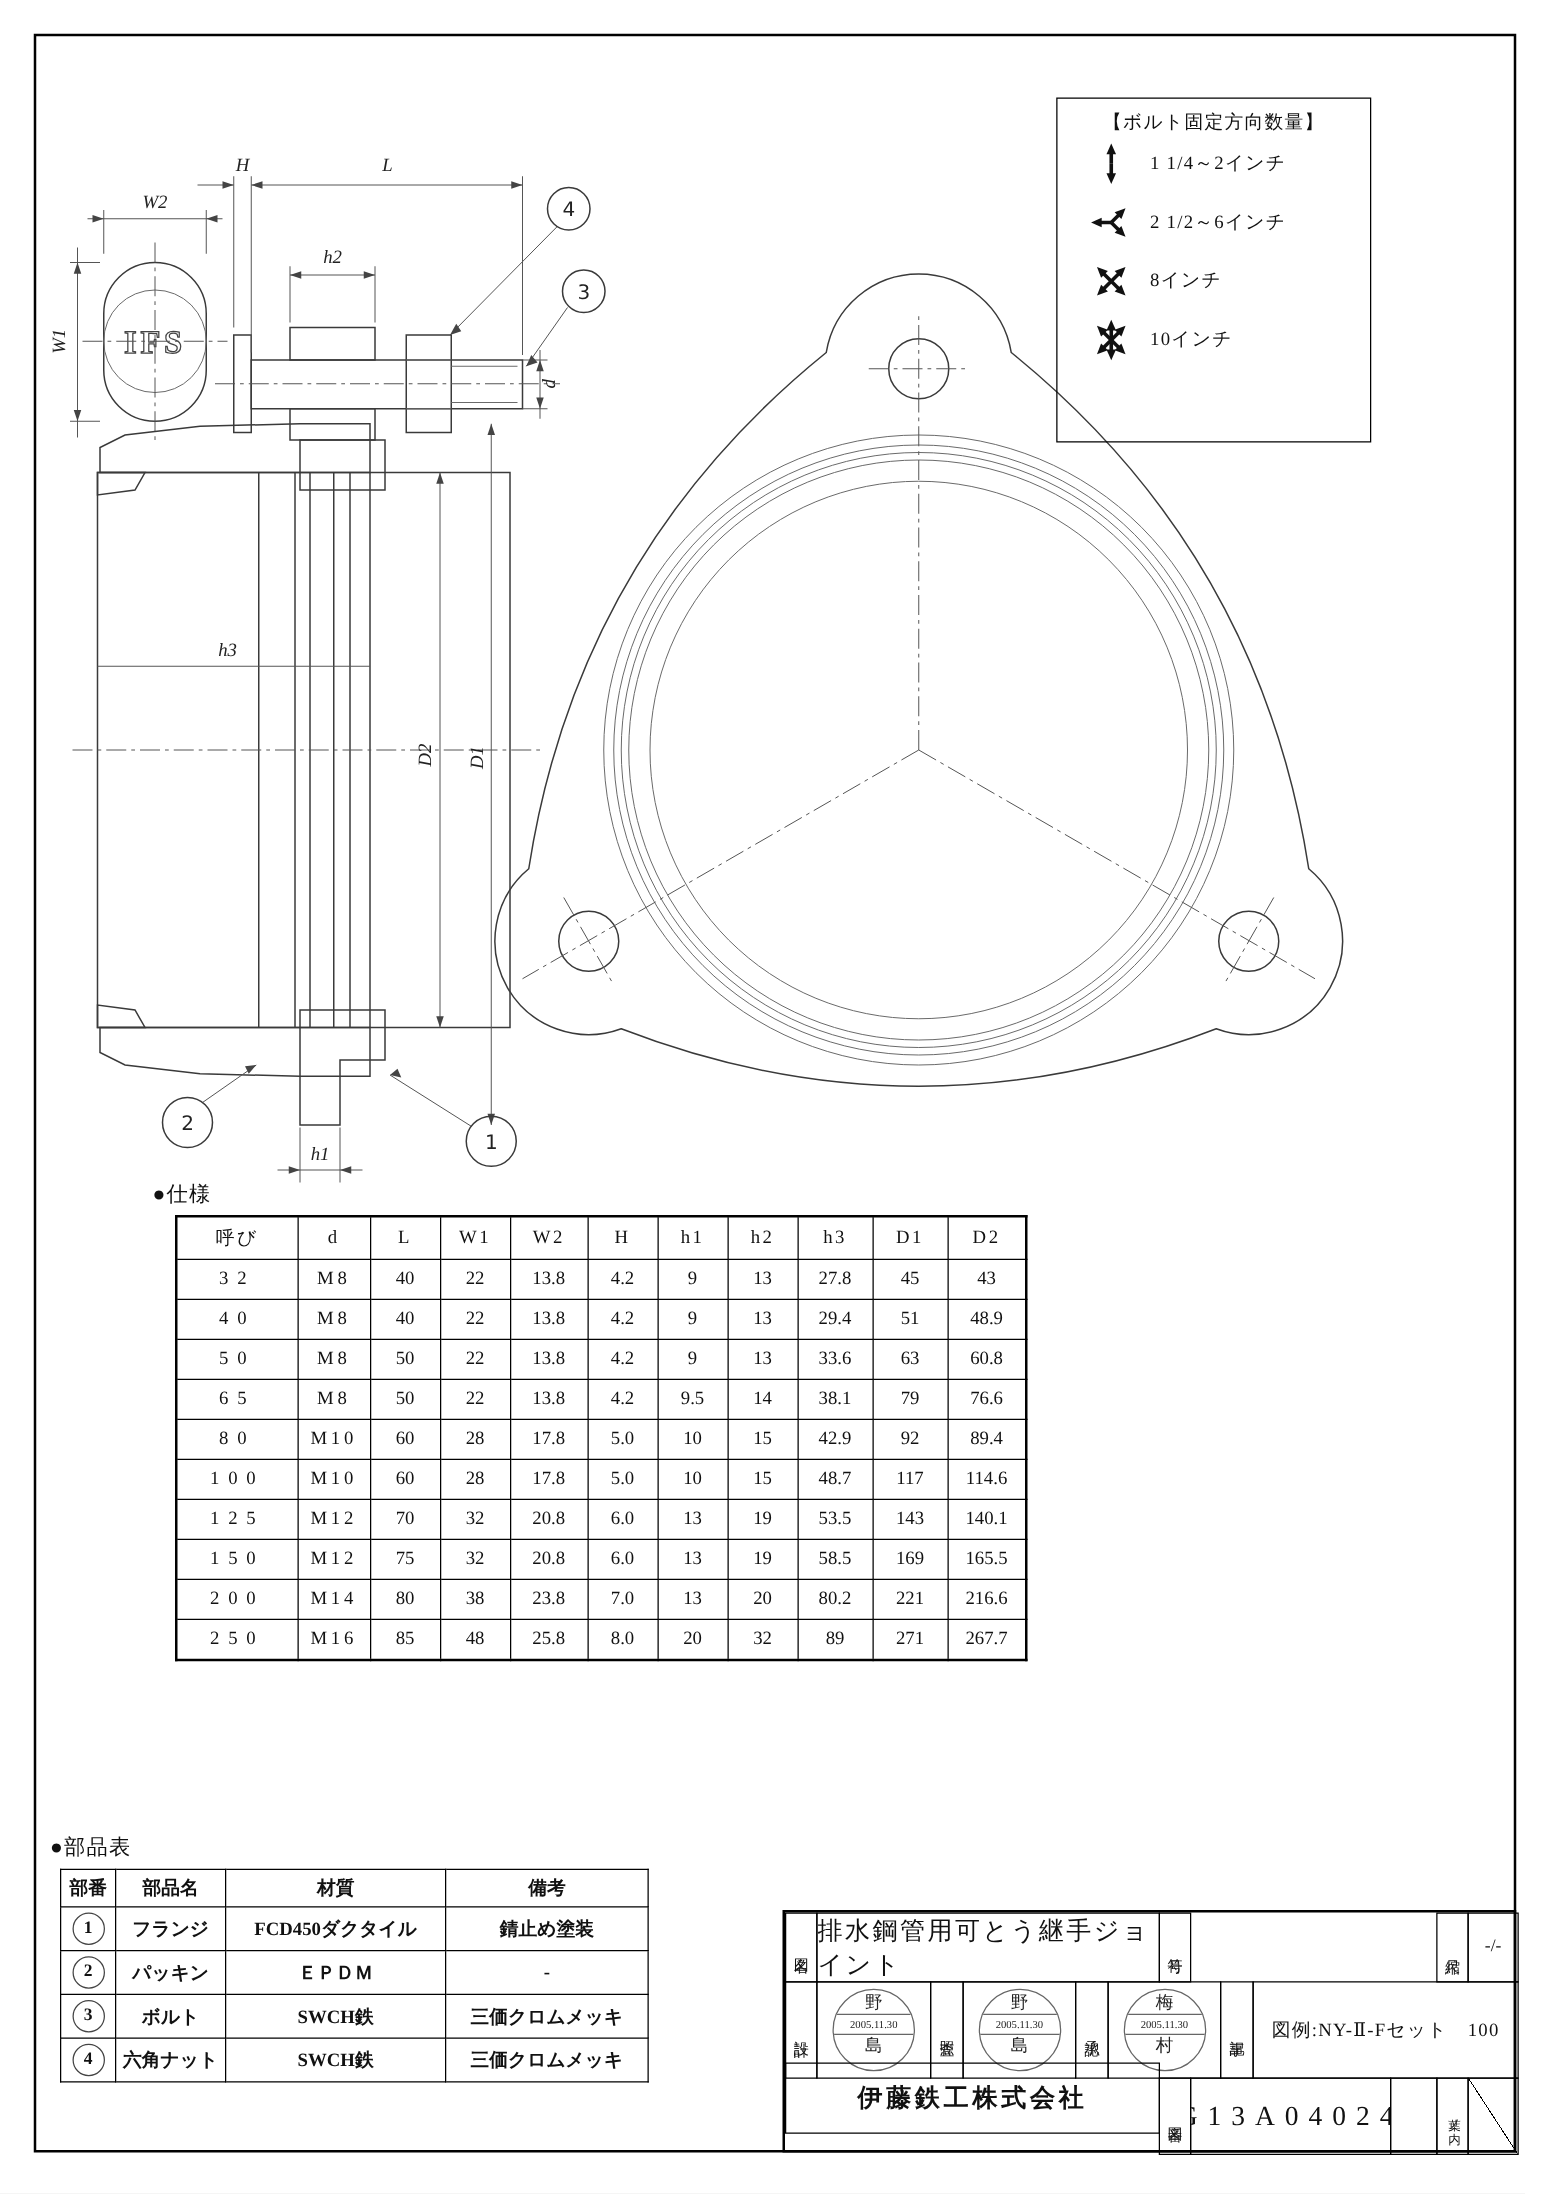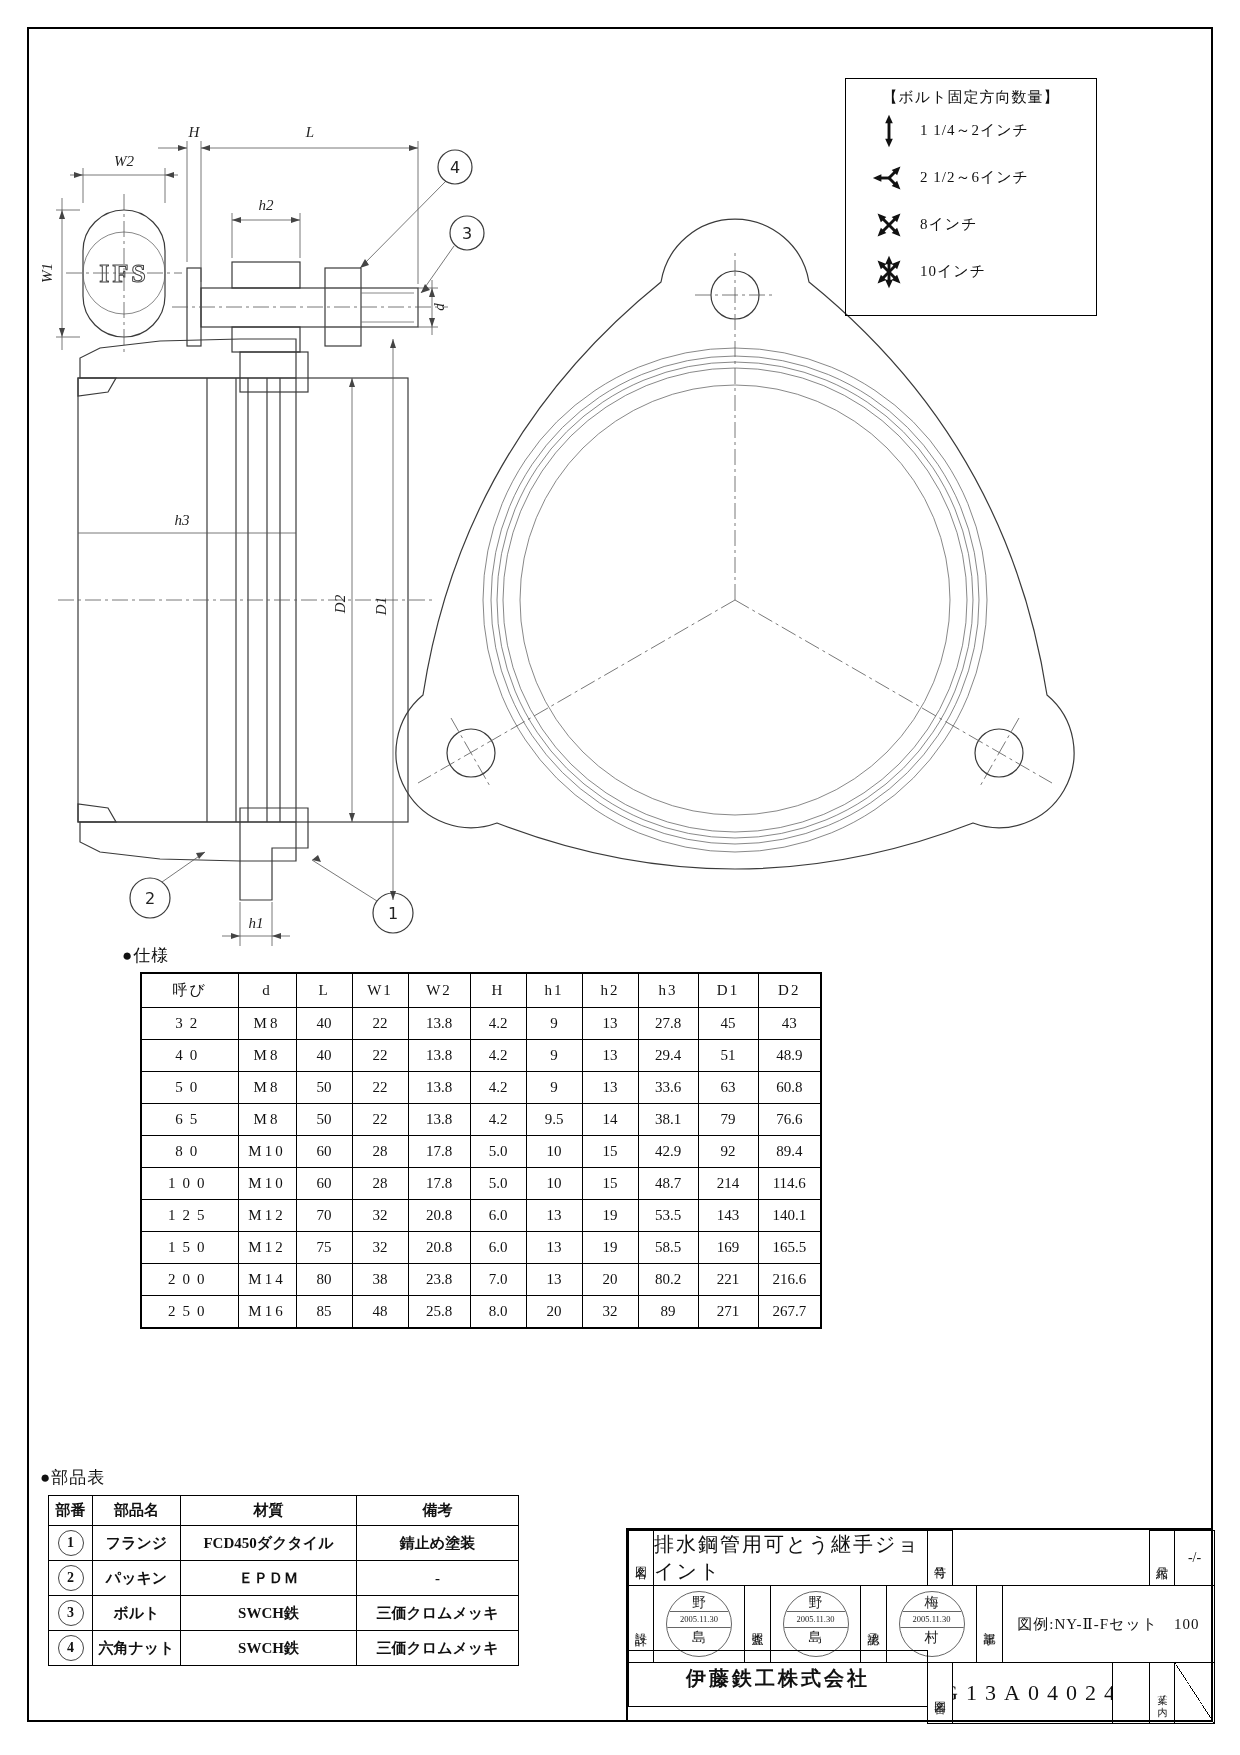--- a/index.html
+++ b/index.html
@@ -12,21 +12,21 @@
   .ln{stroke:#3a3a3a;stroke-width:1.2;fill:none;}
   .thin{stroke:#6a6a6a;stroke-width:0.8;fill:none;}
   .cl{stroke:#555;stroke-width:0.8;fill:none;stroke-dasharray:16 4 3 4;}
   .dim{stroke:#555;stroke-width:0.8;fill:none;}
   .ah{fill:#444;stroke:none;}
   .dimtxt{font:italic 15px "Liberation Serif","DejaVu Serif",serif;fill:#222;}
   .baltxt{font:16px "DejaVu Sans","Liberation Sans",sans-serif;fill:#222;}
   .logotxt{font:bold 26px "Liberation Serif",serif;fill:#fff;stroke:#444;stroke-width:1;letter-spacing:3px;}
 
   
-  .legend{position:absolute;left:845px;top:78px;width:252px;height:238px;border:1.5px solid #000;box-sizing:border-box;}
+  .legend{position:absolute;left:845px;top:78px;width:252px;height:276px;border:1.5px solid #000;box-sizing:border-box;}
   .legend .ttl{text-align:center;font-size:15px;margin-top:9px;letter-spacing:1px;}
   .legend .row{display:flex;align-items:center;height:47px;padding-left:26px;}
   .legend .row svg{width:34px;height:34px;flex:0 0 34px;}
   .legend .row .lab{font-size:15px;margin-left:14px;letter-spacing:1px;}
   .arm line{stroke:#111;stroke-width:3.4;}
   .arm polygon{fill:#111;}
 
   
   .sec-title{position:absolute;font-size:17px;letter-spacing:1px;}
   .spec-title{left:122px;top:944px;}
@@ -396,21 +396,21 @@
         <tr>
           <td>100</td>
           <td>M10</td>
           <td>60</td>
           <td>28</td>
           <td>17.8</td>
           <td>5.0</td>
           <td>10</td>
           <td>15</td>
           <td>48.7</td>
-          <td>214</td>
+          <td>117</td>
           <td>114.6</td>
         </tr>
         <tr>
           <td>125</td>
           <td>M12</td>
           <td>70</td>
           <td>32</td>
           <td>20.8</td>
           <td>6.0</td>
           <td>13</td>

